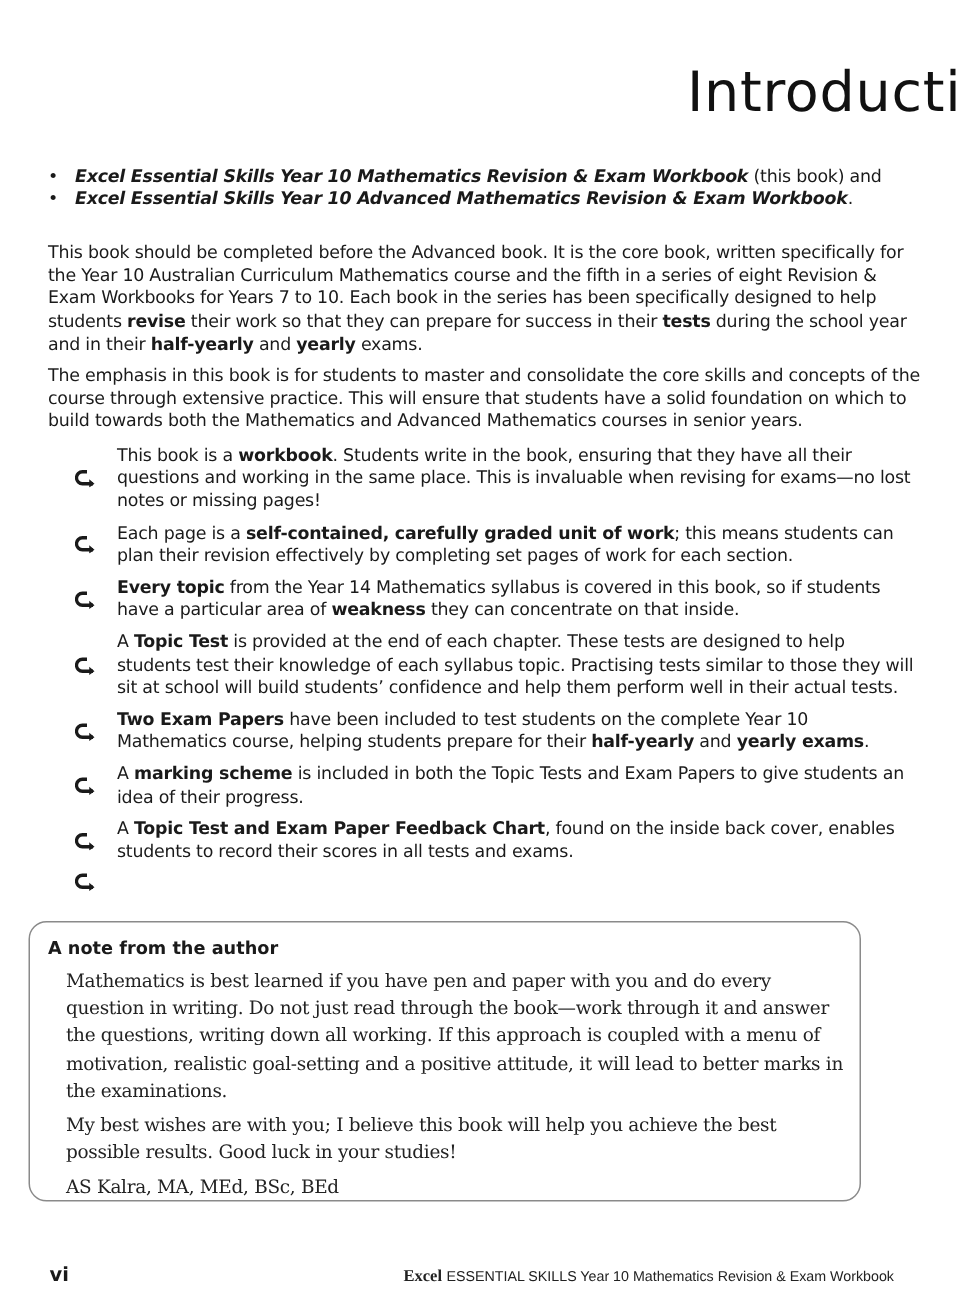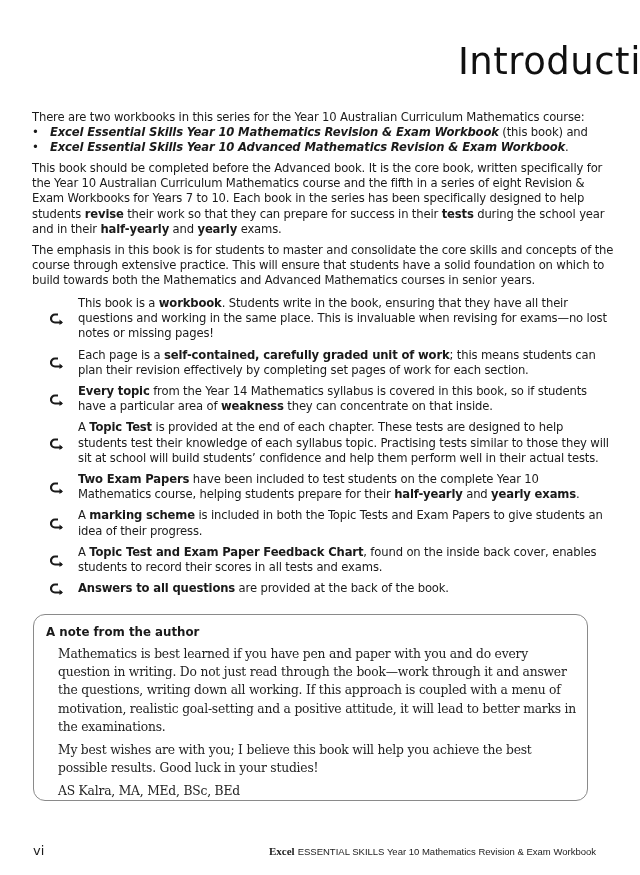--- a/index.html
+++ b/index.html
@@ -16,40 +16,39 @@
   .bullet-dot { width: 18px; flex: none; }
   .bi { font-weight: bold; font-style: italic; }
   #p-intro { top: 110px; }
   #p-order { top: 161px; }
   #p-emphasis { top: 243px; }
   .feature-list { position: absolute; left: 50px; top: 296px; width: 560px; font-size: 11.6px;
                   line-height: 15.2px; letter-spacing: -0.15px; margin: 0; padding: 0; list-style: none; }
   .feature { display: flex; margin-bottom: 6px; align-items: center; }
   .arrow { width: 28px; flex: none; padding-top: 1px; }
   .arrow svg { display: block; }
-  .note-box { position: absolute; left: 33px; top: 614px; width: 555px; height: 187px;
+  .note-box { position: absolute; left: 19px; top: 614px; width: 555px; height: 187px;
               border: 1.5px solid #8a8a8a; border-radius: 12px; box-sizing: border-box; }
   .note-head { position: absolute; left: 12px; top: 10px; font-weight: bold; font-size: 11.8px; }
   .note-text { position: absolute; left: 24px; top: 30px; width: 520px;
                font-family: "DejaVu Serif", serif; font-size: 12.3px;
                line-height: 18.2px; color: #222; letter-spacing: -0.2px; }
   .note-text p { margin: 0 0 5px 0; }
-  .footer-page { position: absolute; left: 33px; top: 843px; font-weight: normal; font-size: 13px; }
+  .footer-page { position: absolute; left: 33px; top: 843px; font-weight: bold; font-size: 13px; }
   .footer-title { position: absolute; right: 44px; top: 845px; font-family: "Liberation Sans", sans-serif;
                   font-size: 9.5px; color: #222; }
   .footer-title .brand { font-family: "Liberation Serif", serif; font-weight: bold; 
                          font-size: 11px; margin-right: 3px; }
 </style>
 </head>
 <body>
 
 <h1 class="title">Introduction</h1>
 
 <div class="body-text" id="p-intro">
-  <div class="p">There are two workbooks in this series for the Year 10 Australian Curriculum Mathematics course:</div>
   <div class="bullet-line">
     <span class="bullet-dot">•</span>
     <span><span class="bi">Excel Essential Skills Year 10 Mathematics Revision &amp; Exam Workbook</span><span> (this book) and</span></span>
   </div>
   <div class="bullet-line">
     <span class="bullet-dot">•</span>
     <span><span class="bi">Excel Essential Skills Year 10 Advanced Mathematics Revision &amp; Exam Workbook</span><span>.</span></span>
   </div>
 </div>
 
@@ -132,21 +131,20 @@
     <span class="feature-text"><span>A </span><b>Topic Test and Exam Paper Feedback Chart</b><span>, found on the inside back cover, enables students to record their scores in all tests and exams.</span><b></b><span></span><b></b><span></span></span>
   </li>
 
   <li class="feature">
     <span class="arrow">
       <svg width="14" height="12" viewBox="0 0 14 12">
           <path d="M8 1.5 H5 A4 4 0 0 0 5 9.5 H12" fill="none" stroke="#1a1a1a" stroke-width="2.2"></path>
           <path d="M9.5 6.5 L13 9.5 L9.5 12" fill="#1a1a1a"></path>
         </svg>
     </span>
-    <span class="feature-text"><span></span><b>Answers to all questions</b><span> are provided at the back of the book.</span><b></b><span></span><b></b><span></span></span>
   </li>
 </ul>
 
 <div class="note-box">
   <div class="note-head">A note from the author</div>
   <div class="note-text">
     <p>Mathematics is best learned if you have pen and paper with you and do every question in writing. Do not just read through the book—work through it and answer the questions, writing down all working. If this approach is coupled with a menu of motivation, realistic goal-setting and a positive attitude, it will lead to better marks in the examinations.</p>
     <p>My best wishes are with you; I believe this book will help you achieve the best possible results. Good luck in your studies!</p>
     <p>AS Kalra, MA, MEd, BSc, BEd</p>
   </div>

